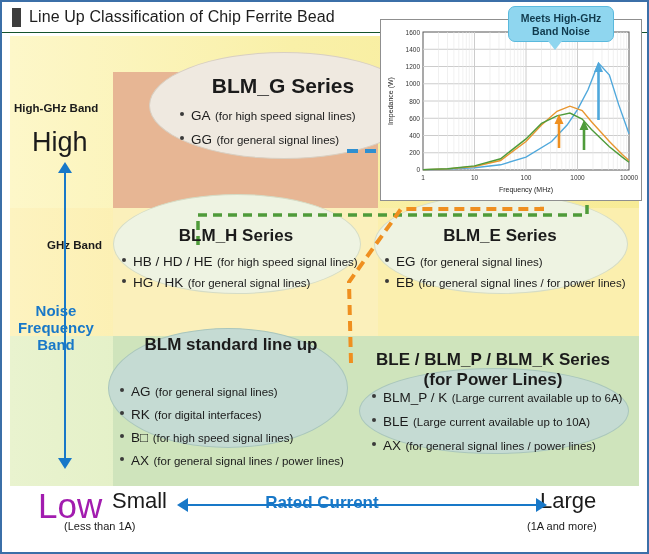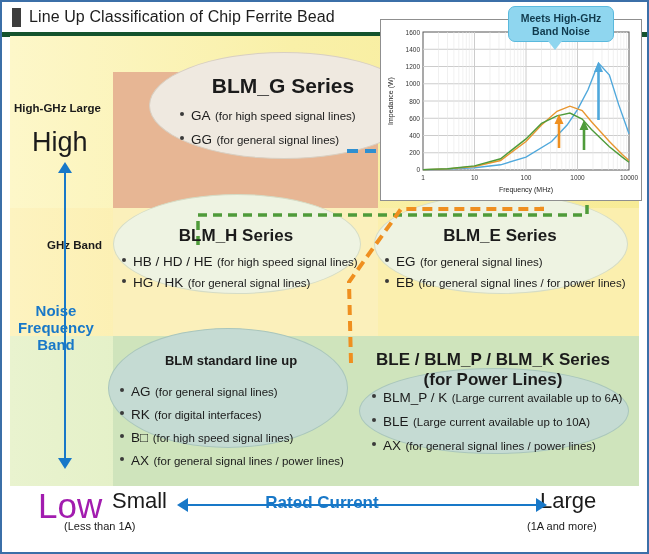--- a/index.html
+++ b/index.html
@@ -14,21 +14,21 @@
     width:649px;height:554px;
     box-sizing:border-box;
     border:2px solid #3b6fa8;
     background:#ffffff;
   }
   
   #title-bar{
     position:absolute;left:0;top:0;width:645px;height:30px;
     display:flex;align-items:center;
     background:#ffffff;
-    border-bottom:5px solid #14532d;
+    border-bottom:1px solid #14532d;
   }
   #title-mark{
     width:9px;height:19px;background:#3d3d3d;margin-left:10px;margin-right:8px;
   }
   #title-text{
     font-size:16px;color:#1d1d1d;font-weight:normal;letter-spacing:0.1px;
   }
   
   #board{
     position:absolute;left:8px;top:34px;width:629px;height:450px;
@@ -93,21 +93,21 @@
   #ell-pwr{
     left:357px;top:366px;width:268px;height:84px;
     background:#c5dbd3;border:1px solid #a9c6bc;
   }
   .series-title{
     position:absolute;text-align:center;font-weight:bold;color:#1b1b1b;
   }
   #t-g{left:147px;top:72px;width:268px;font-size:21px;}
   #t-h{left:111px;top:224px;width:246px;font-size:17px;}
   #t-e{left:372px;top:224px;width:252px;font-size:17px;}
-  #t-std{left:106px;top:351px;width:246px;font-size:13px;}
+  #t-std{left:106px;top:333px;width:246px;font-size:17px;}
   #t-pwr{left:357px;top:348px;width:268px;font-size:17px;line-height:20px;}
   .bullets{
     position:absolute;color:#1b1b1b;
   }
   .bullets .li{
     position:relative;padding-left:13px;margin-bottom:3px;white-space:nowrap;
   }
   .bullets .li:before{
     content:"";position:absolute;left:2px;top:6px;width:4px;height:4px;
     border-radius:50%;background:#3a3a3a;
@@ -309,21 +309,21 @@
     <div class="li">
       <span class="code">BLE</span>
       <span class="desc">(Large current available up to 10A)</span>
     </div>
     <div class="li">
       <span class="code">AX</span>
       <span class="desc">(for general signal lines / power lines)</span>
     </div>
   </div>
 
-  <div id="lbl-highghz">High-GHz Large</div>
+  <div id="lbl-highghz">High-GHz Band</div>
   <div id="lbl-ghz">GHz Band</div>
   <div id="lbl-high">High</div>
   <div id="lbl-low">Low</div>
   <div id="noise-label">
     <span>Noise</span><br>
     <span>Frequency</span><br>
     <span>Band</span>
   </div>
   <div id="v-arrow"></div>
   <div id="v-arrow-up"></div>

